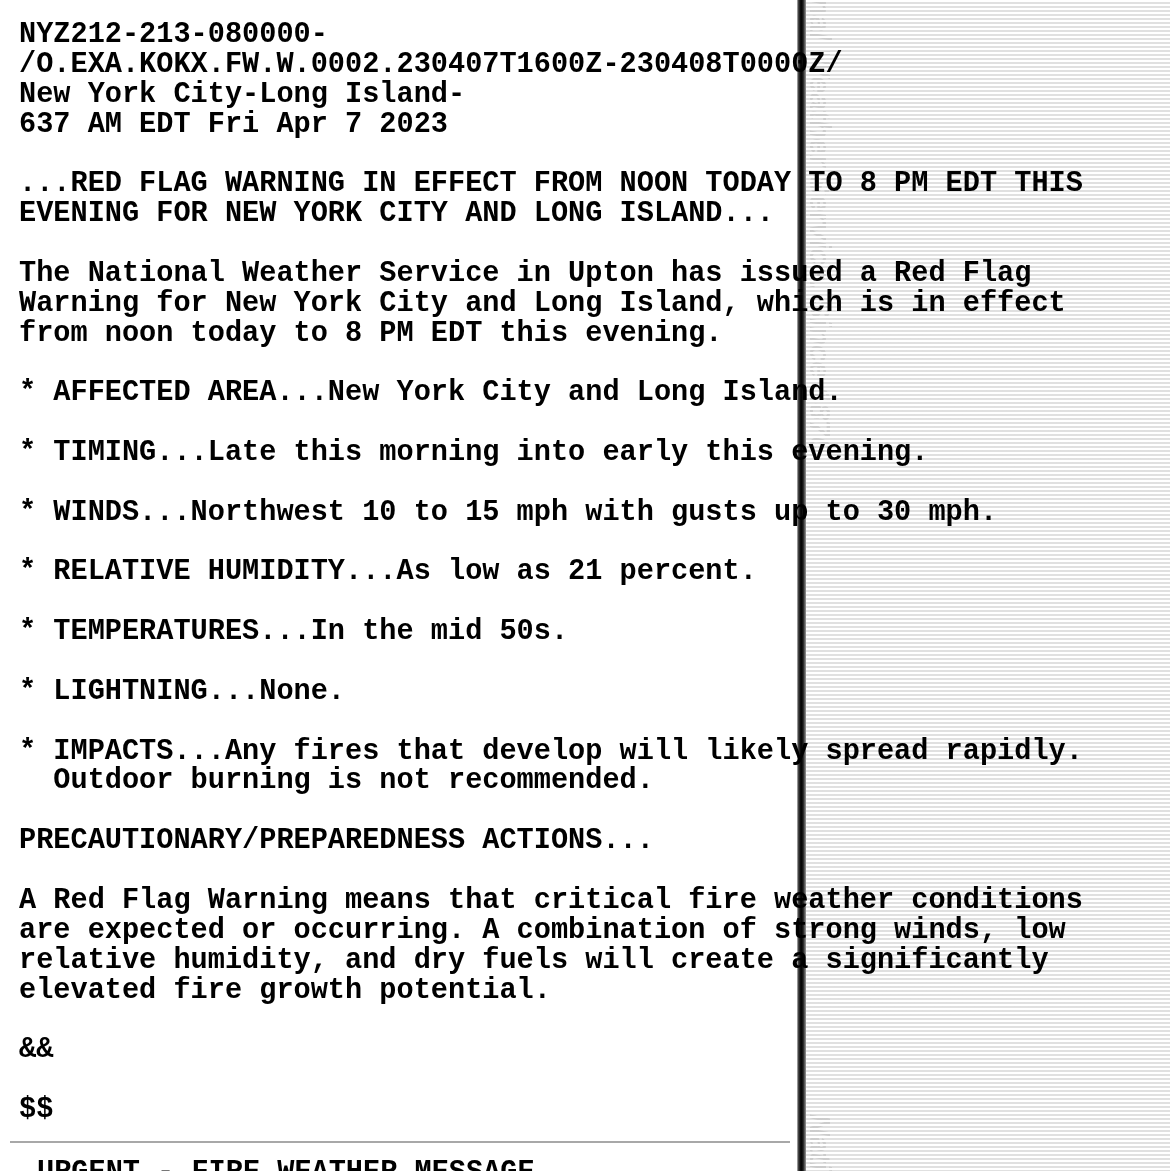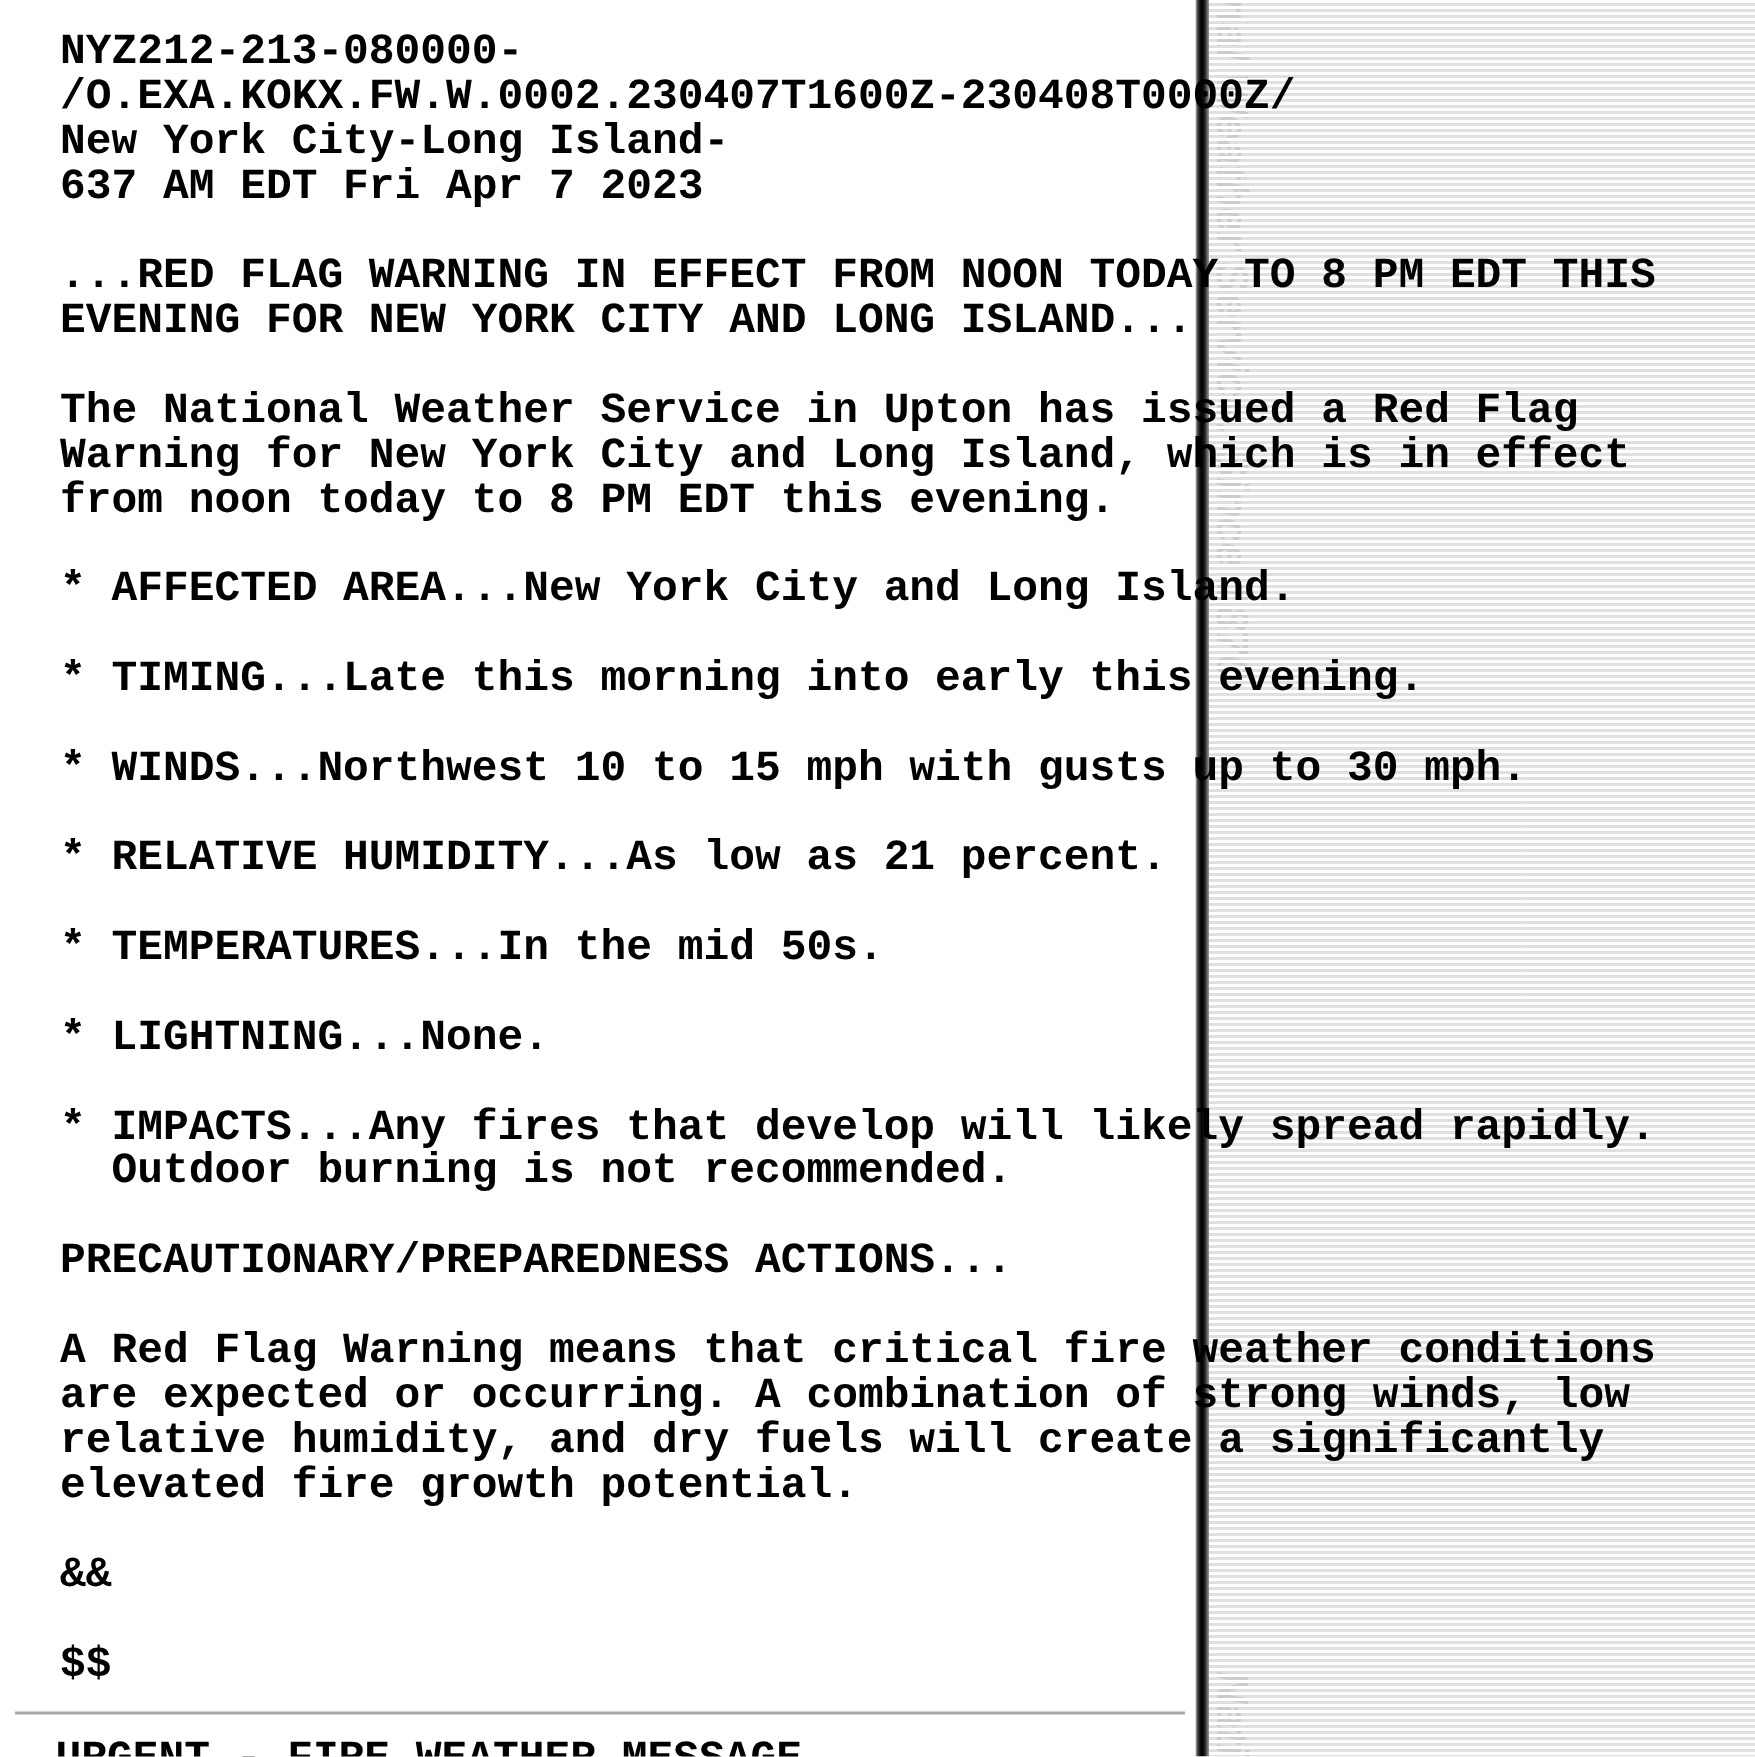--- a/index.html
+++ b/index.html
@@ -66,21 +66,21 @@
 
   
   .content {
     position: absolute;
     left: 0;
     top: 0;
     width: 1170px;
     height: 1171px;
   }
   pre.product {
-    margin: 20px 0 0 40px;
+    margin: 20px 0 0 19px;
     font-family: "Liberation Mono", "DejaVu Sans Mono", monospace;
     font-weight: bold;
     font-size: 28.6px;
     line-height: 29.86px;
     color: #000000;
     white-space: pre;
   }
   .section-divider {
     height: 0;
     border: none;

